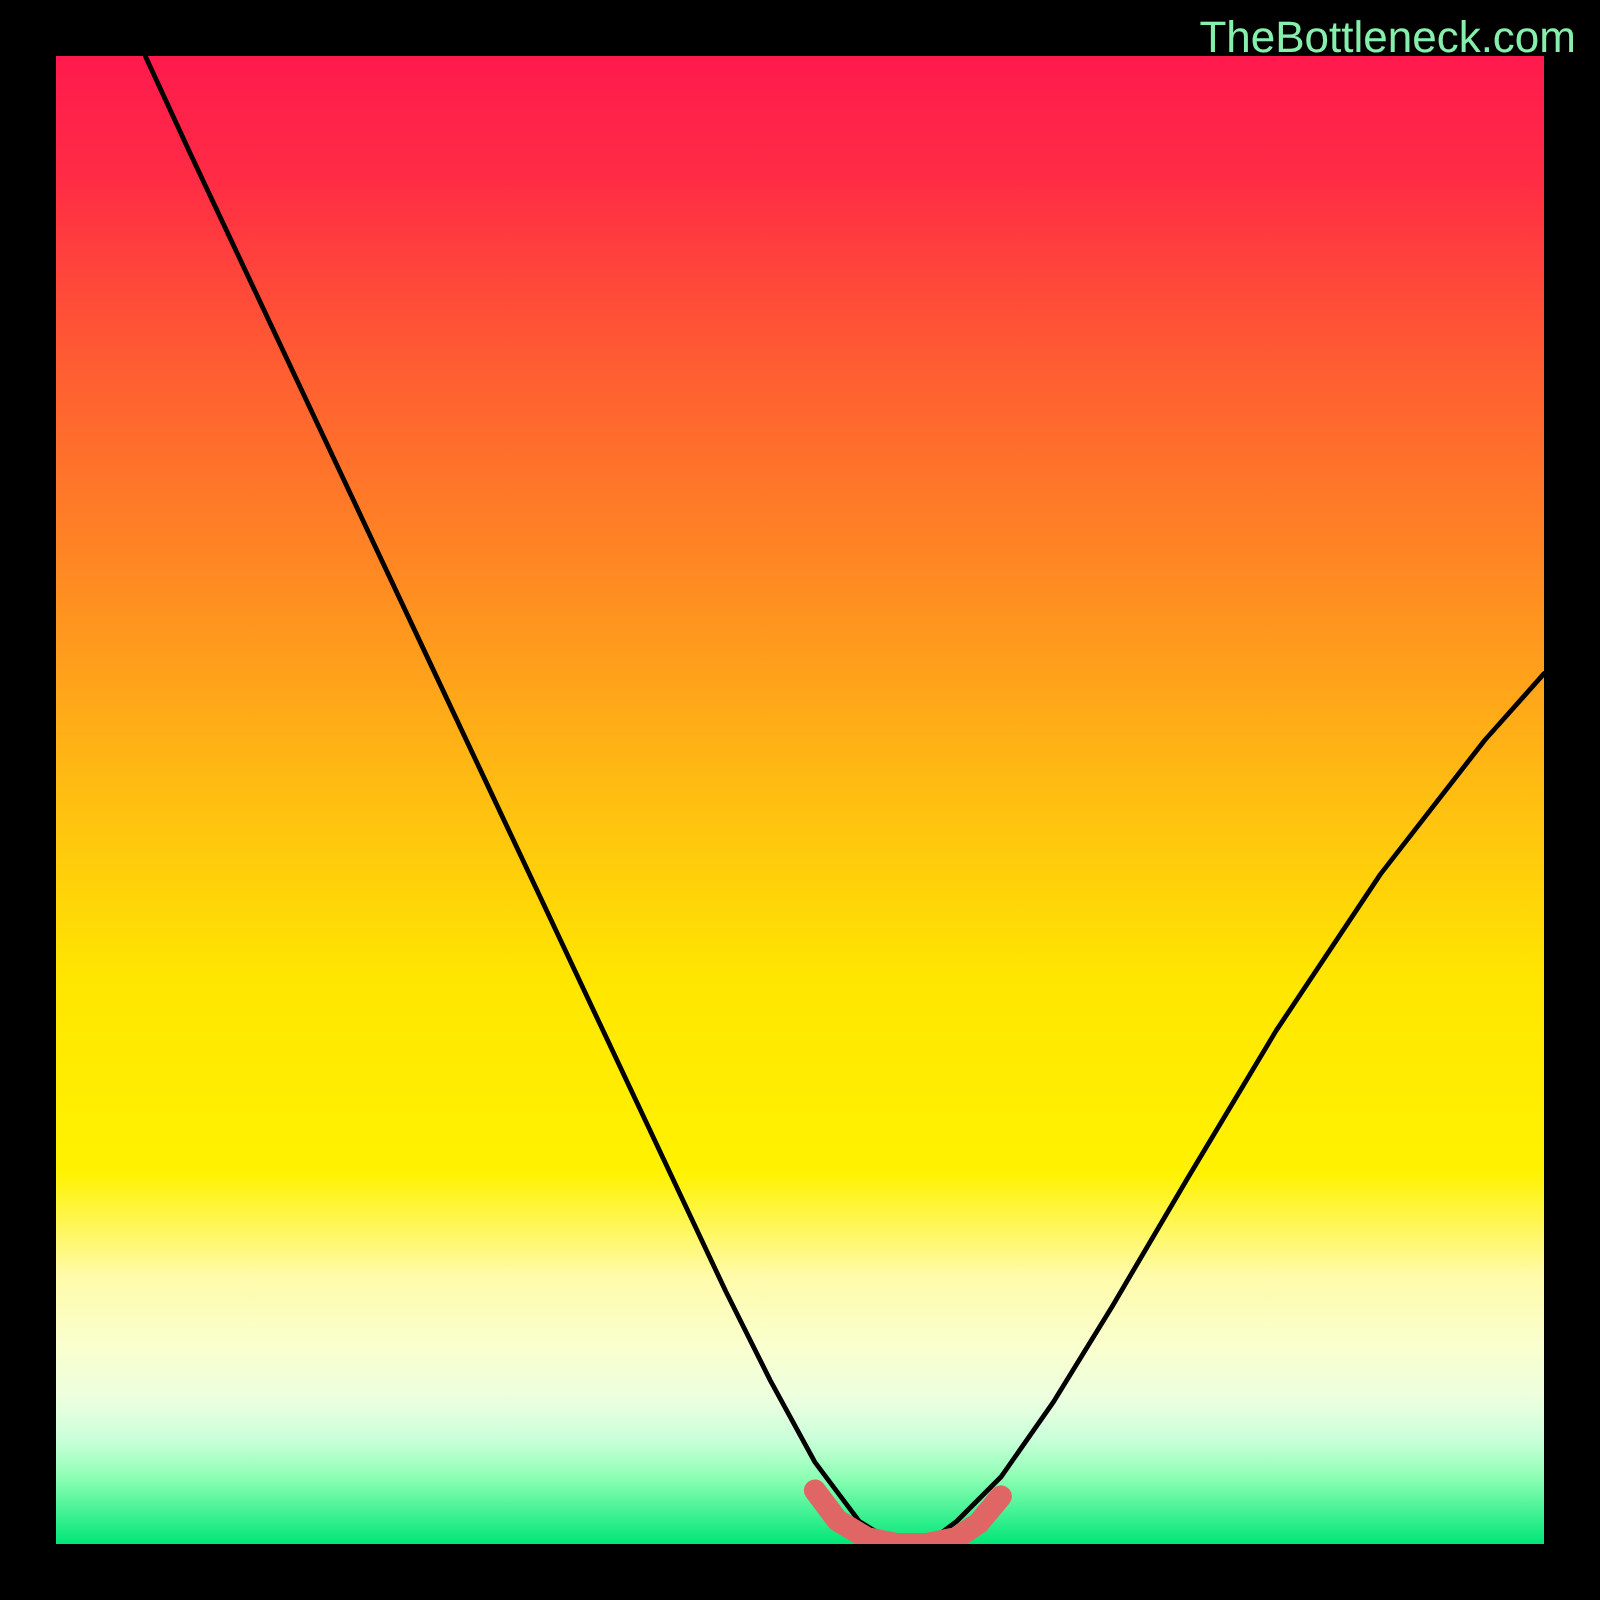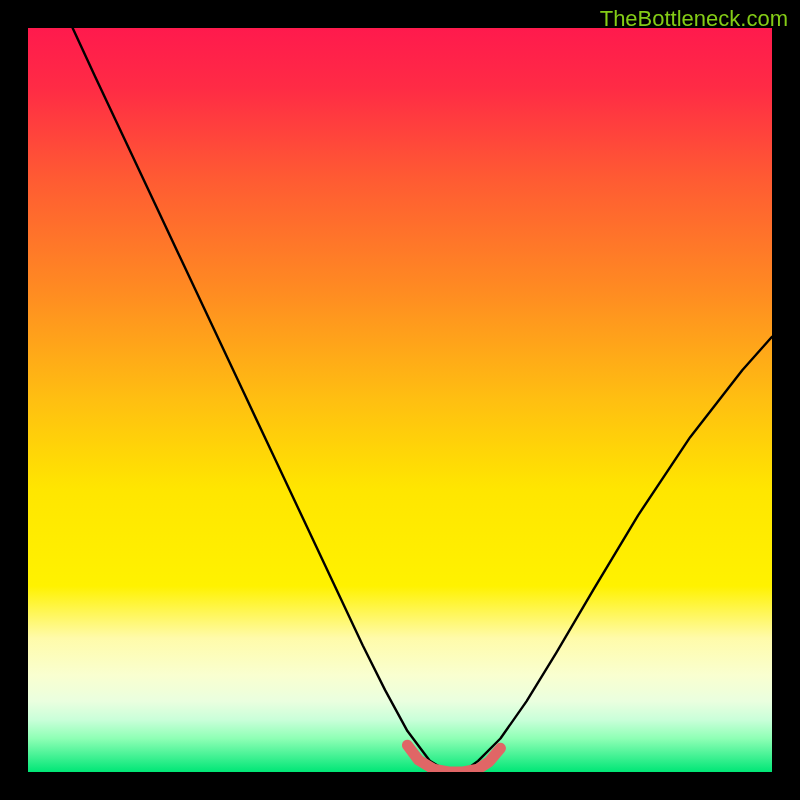--- a/index.html
+++ b/index.html
@@ -14,21 +14,21 @@
   .frame {
     position: relative;
     width: 800px;
     height: 800px;
     background: #000;
   }
   .watermark {
     position: absolute;
     top: 6px;
     right: 12px;
-    color: #84cc16;
+    color: #86efac;
     font-size: 22px;
     font-weight: 500;
     z-index: 10;
     pointer-events: none;
   }
   .plot {
     position: absolute;
     left: 28px;
     top: 28px;
     width: 744px;

